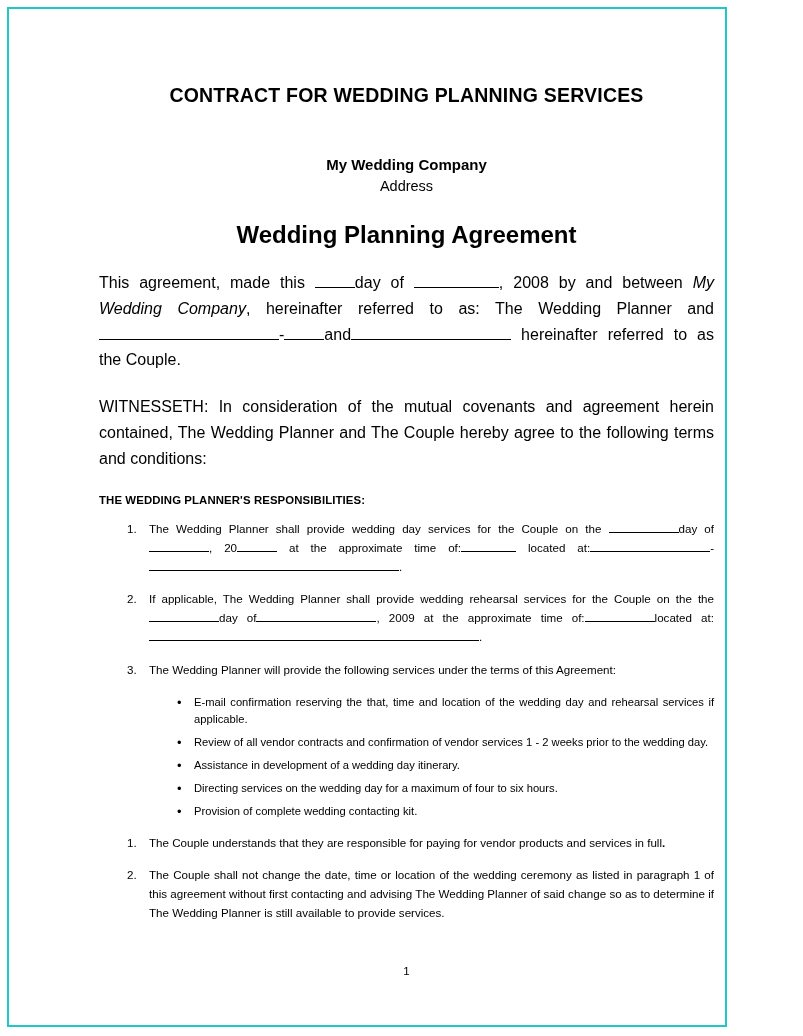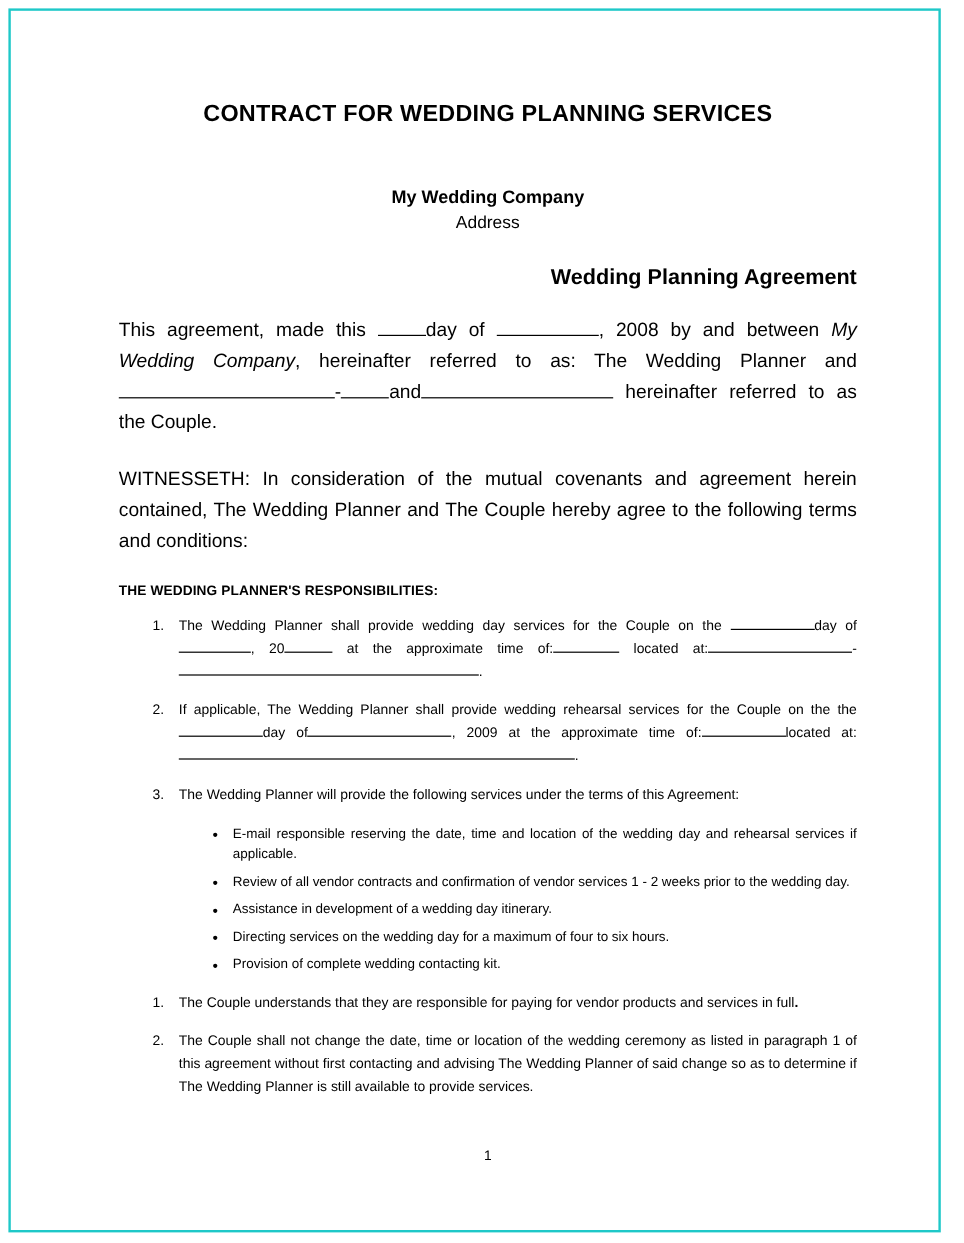--- a/index.html
+++ b/index.html
@@ -11,21 +11,21 @@
     width: 803px;
     height: 1036px;
     font-family: "Liberation Sans", sans-serif;
     color: #000000;
     overflow: hidden;
   }
   .page-frame {
     position: absolute;
     left: 7px;
     top: 7px;
-    width: 777px;
+    width: 720px;
     height: 1020px;
     border: 2px solid #1ec8c8;
     box-sizing: border-box;
     background: #ffffff;
   }
   .page-inner {
     position: absolute;
     left: 90px;
     top: 75px;
     width: 615px;
@@ -46,22 +46,22 @@
   }
   .company-name {
     font-size: 15px;
     font-weight: bold;
   }
   .company-line {
     font-size: 14.5px;
   }
 
   .agreement-heading {
-    text-align: right;
-    font-size: 18px;
+    text-align: center;
+    font-size: 24px;
     margin-top: 24px;
     margin-bottom: 0;
   }
 
   p.body-par {
     font-size: 16px;
     line-height: 1.62;
     text-align: justify;
     margin: 21px 0 0 0;
   }
@@ -165,21 +165,21 @@
       <li>
         <span>If applicable, The Wedding Planner shall provide wedding rehearsal services for the Couple on the</span>
         the<span class="ul ul-w70"></span><span>day of</span><span class="ul ul-w120"></span><span>, 2009 at the approximate time of:</span><span class="ul ul-w70"></span><span>located at:</span><span class="ul ul-w330"></span><span>.</span>
       </li>
       <li>
         <span>The Wedding Planner will provide the following services under the terms of this Agreement:</span>
       </li>
     </ol>
 
     <ul class="bullets">
-      <li>E-mail responsible reserving the date, time and location of the wedding day and rehearsal services if applicable.</li>
+      <li>E-mail confirmation reserving the that, time and location of the wedding day and rehearsal services if applicable.</li>
       <li>Review of all vendor contracts and confirmation of vendor services 1 - 2 weeks prior to the wedding day.</li>
       <li>Assistance in development of a wedding day itinerary.</li>
       <li>Directing services on the wedding day for a maximum of four to six hours.</li>
       <li>Provision of complete wedding contacting kit.</li>
     </ul>
 
 
     <ol class="numbered">
       <li>
         <span>The Couple understands that they are responsible for paying for vendor products and services in full</span><span class="bold">.</span>

